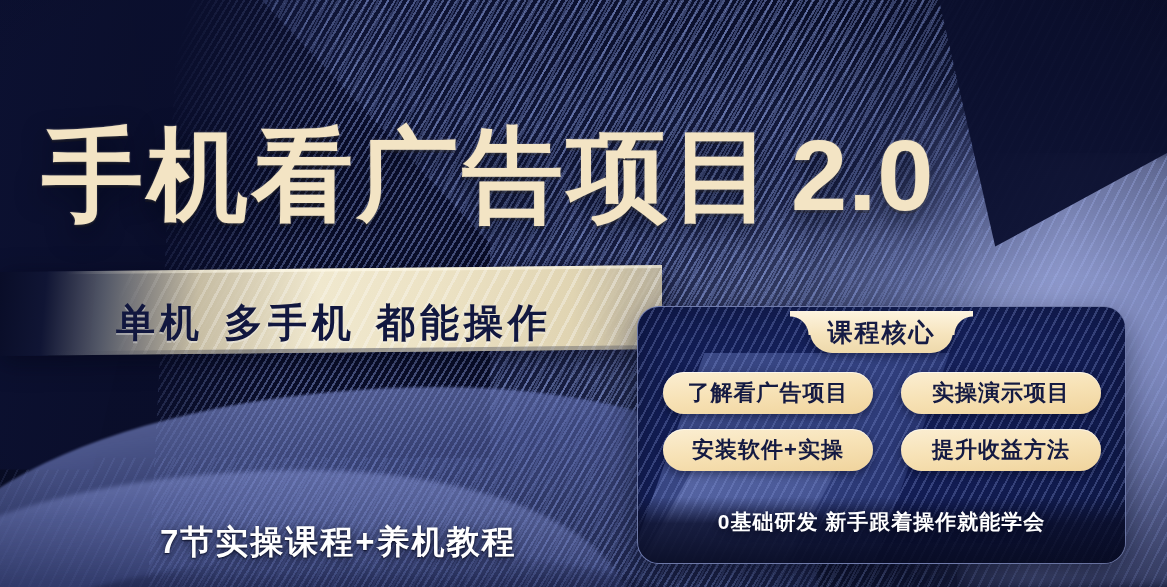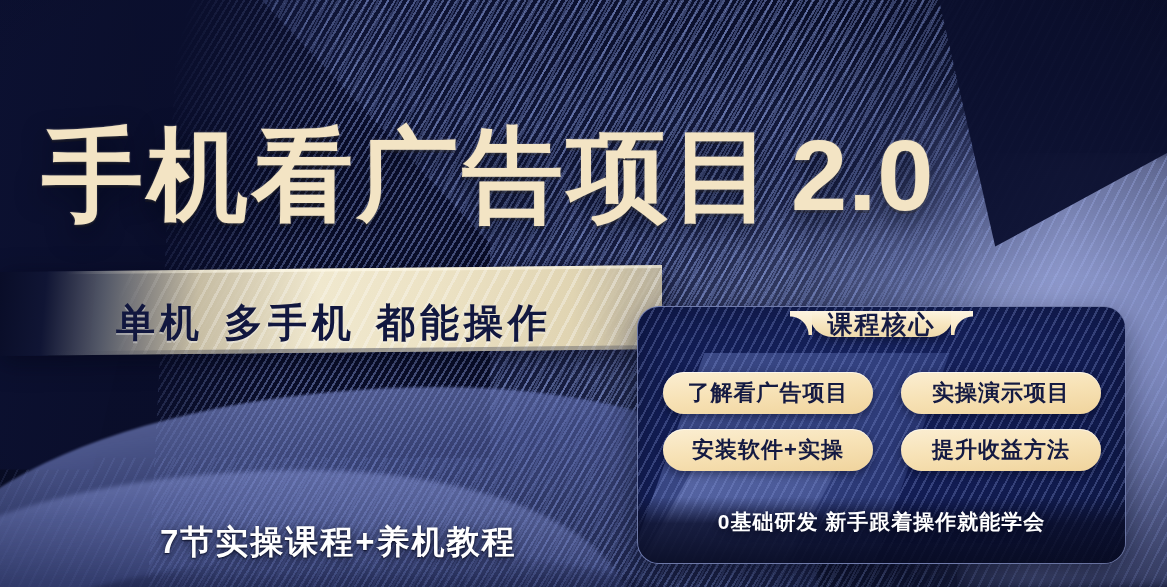--- a/index.html
+++ b/index.html
@@ -223,21 +223,21 @@
 
   
   .core-badge{
     position:absolute;left:634px;top:306px;width:495px;height:0;
     display:flex;justify-content:center;
     pointer-events:none;
   }
   .core-badge-inner{
     position:relative;margin-top:5px;
     pointer-events:auto;
-    width:143px;height:26px;
+    width:143px;height:42px;
     display:flex;align-items:center;justify-content:center;
     background:linear-gradient(180deg,#fdf4e0 0%,#f6e4bd 55%,#eed9ab 100%);
     border-radius:0 0 22px 22px;
     box-shadow:0 3px 8px rgba(4,7,26,.45);
   }
   .core-badge-inner::before,
   .core-badge-inner::after{
     content:"";position:absolute;top:0;width:22px;height:24px;
     background:linear-gradient(180deg,#fdf4e0 0%,#f6e4bd 100%);
   }

